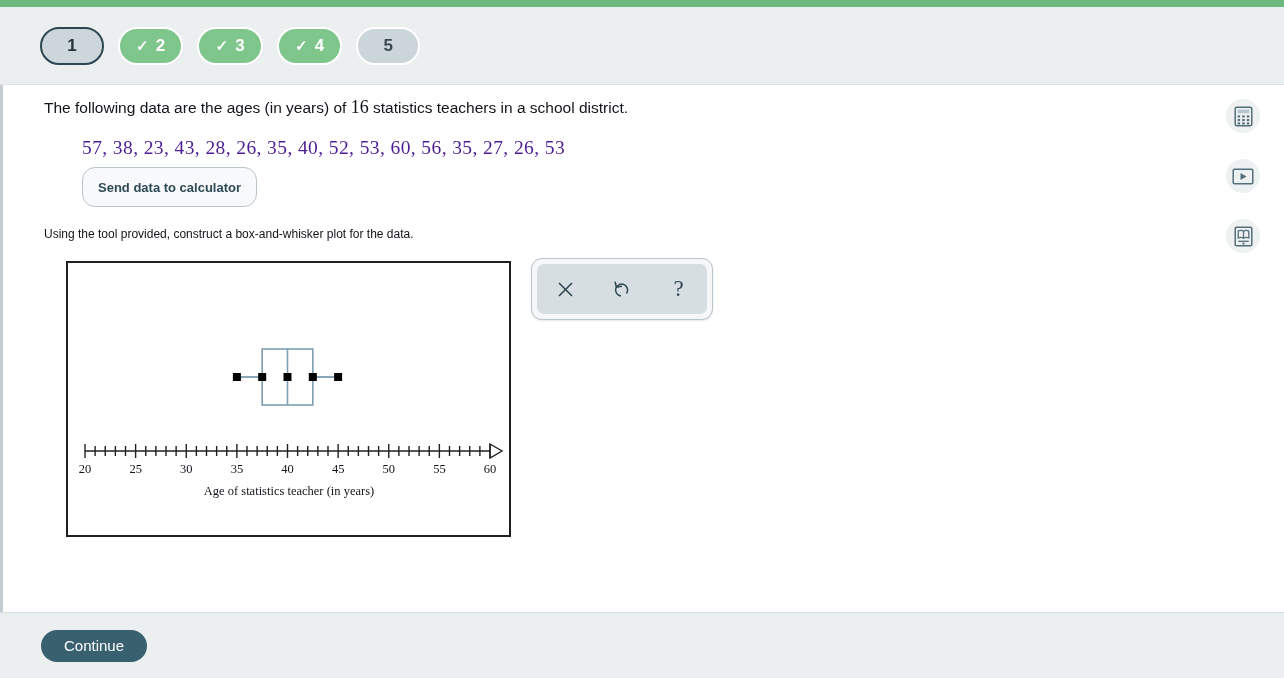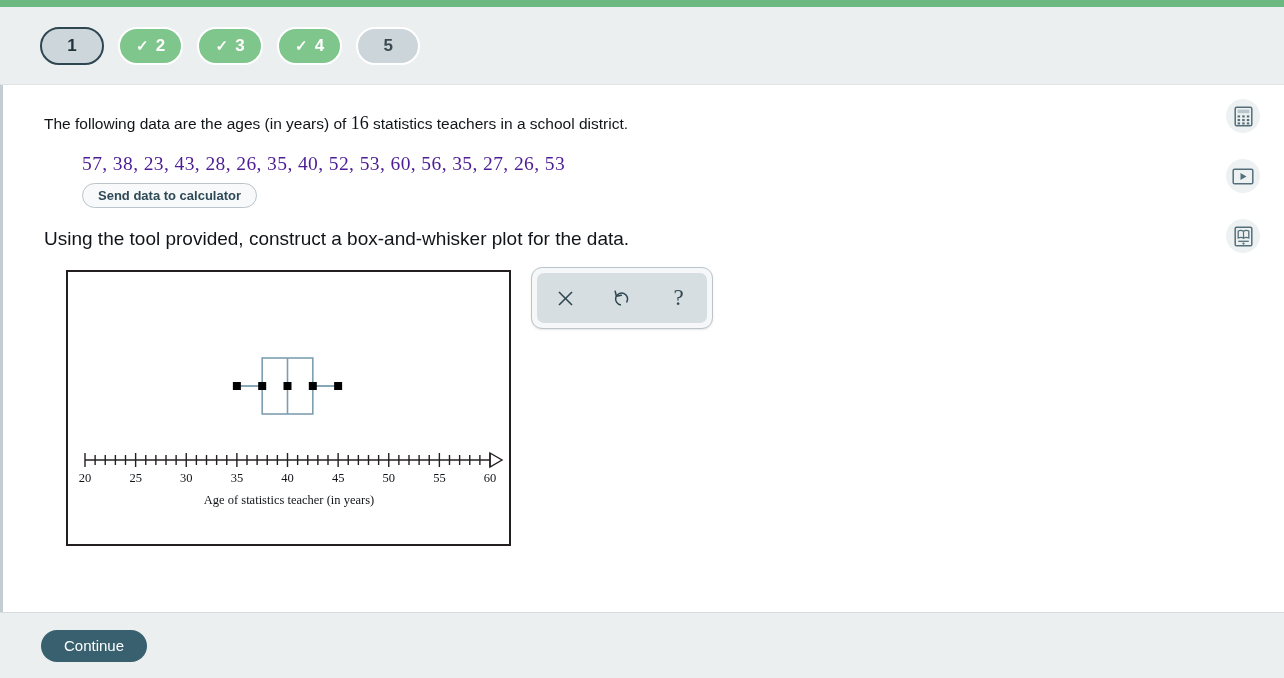--- a/index.html
+++ b/index.html
@@ -70,21 +70,21 @@
 
   
   .body-wrap {
     flex: 1 1 auto;
     position: relative;
     background: #ffffff;
     border-left: 3px solid #c4ced2;
     border-right: 0;
   }
   .content {
-    padding: 26px 0 0 41px;
+    padding: 10px 0 0 41px;
   }
 
   .prompt-line {
     font-size: 15.5px;
     color: #111418;
     line-height: 1.35;
     margin: 0 0 18px 0;
   }
   .prompt-line .serif-num {
     font-family: "Liberation Serif", serif;
@@ -98,36 +98,36 @@
     margin: 0 0 8px 38px;
     letter-spacing: .4px;
   }
 
   .send-row {
     margin: 0 0 20px 38px;
     display: flex;
     gap: 11px;
   }
   .send-btn {
-    height: 25px;
+    height: 40px;
     border: 1px solid #b9c5cb;
     border-radius: 13px;
     background: #f7f9fa;
     color: #2f4a57;
     font-size: 13px;
     font-weight: 600;
     padding: 0 15px;
     display: flex;
     align-items: center;
     cursor: pointer;
     font-family: "Liberation Sans", sans-serif;
   }
 
   .instruction {
-    font-size: 19px;
+    font-size: 12px;
     color: #111418;
     margin: 0 0 20px 0;
   }
 
   
   .plot-row {
     display: flex;
     align-items: flex-start;
     gap: 20px;
     margin-left: 22px;

